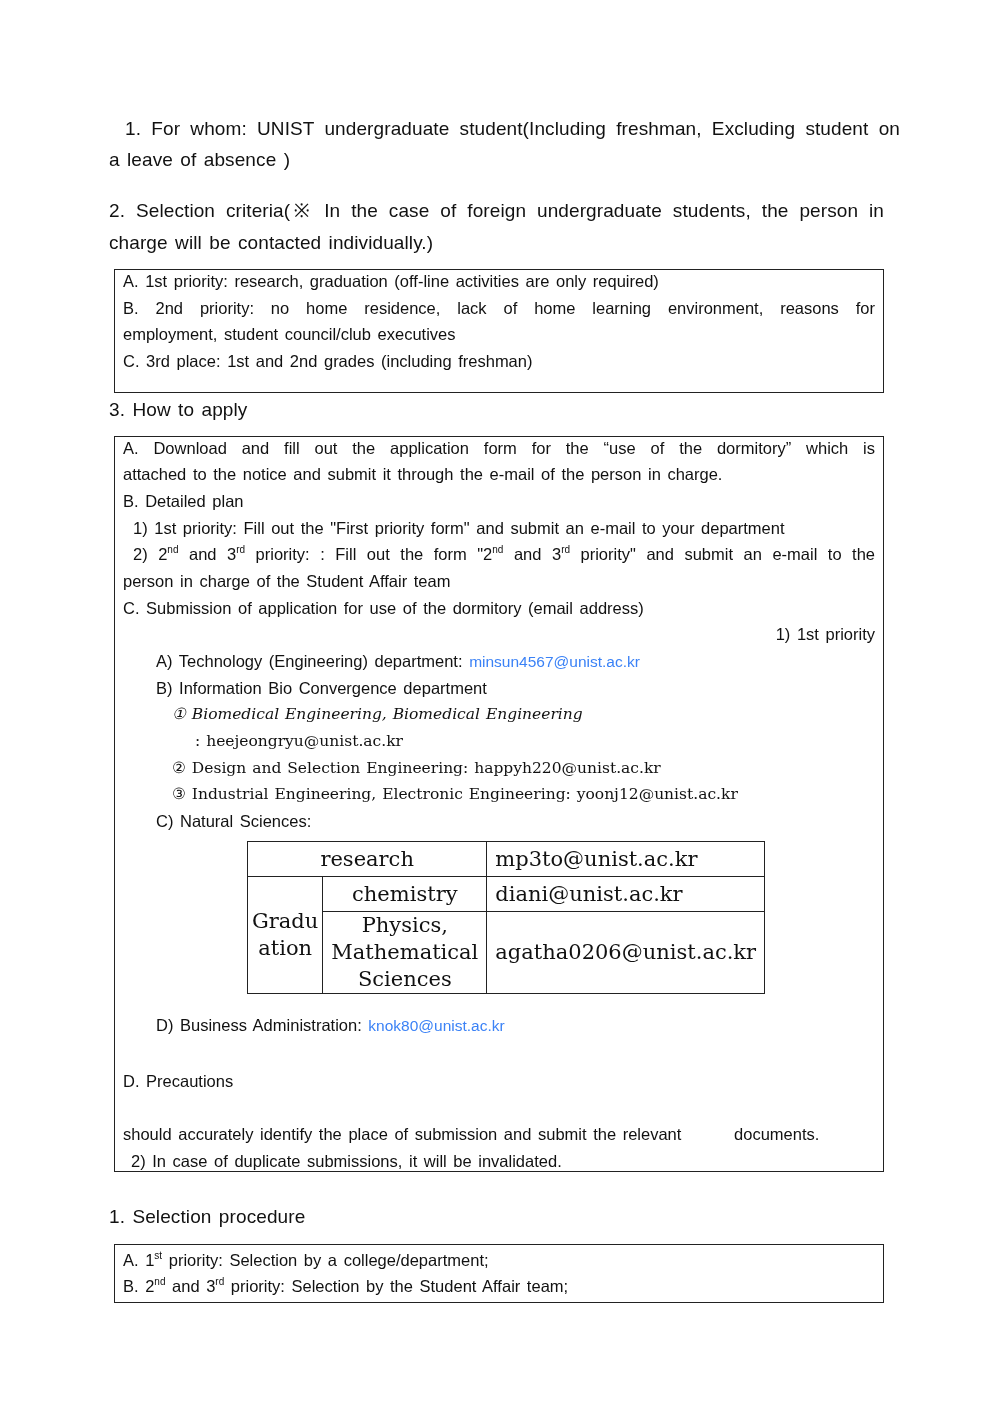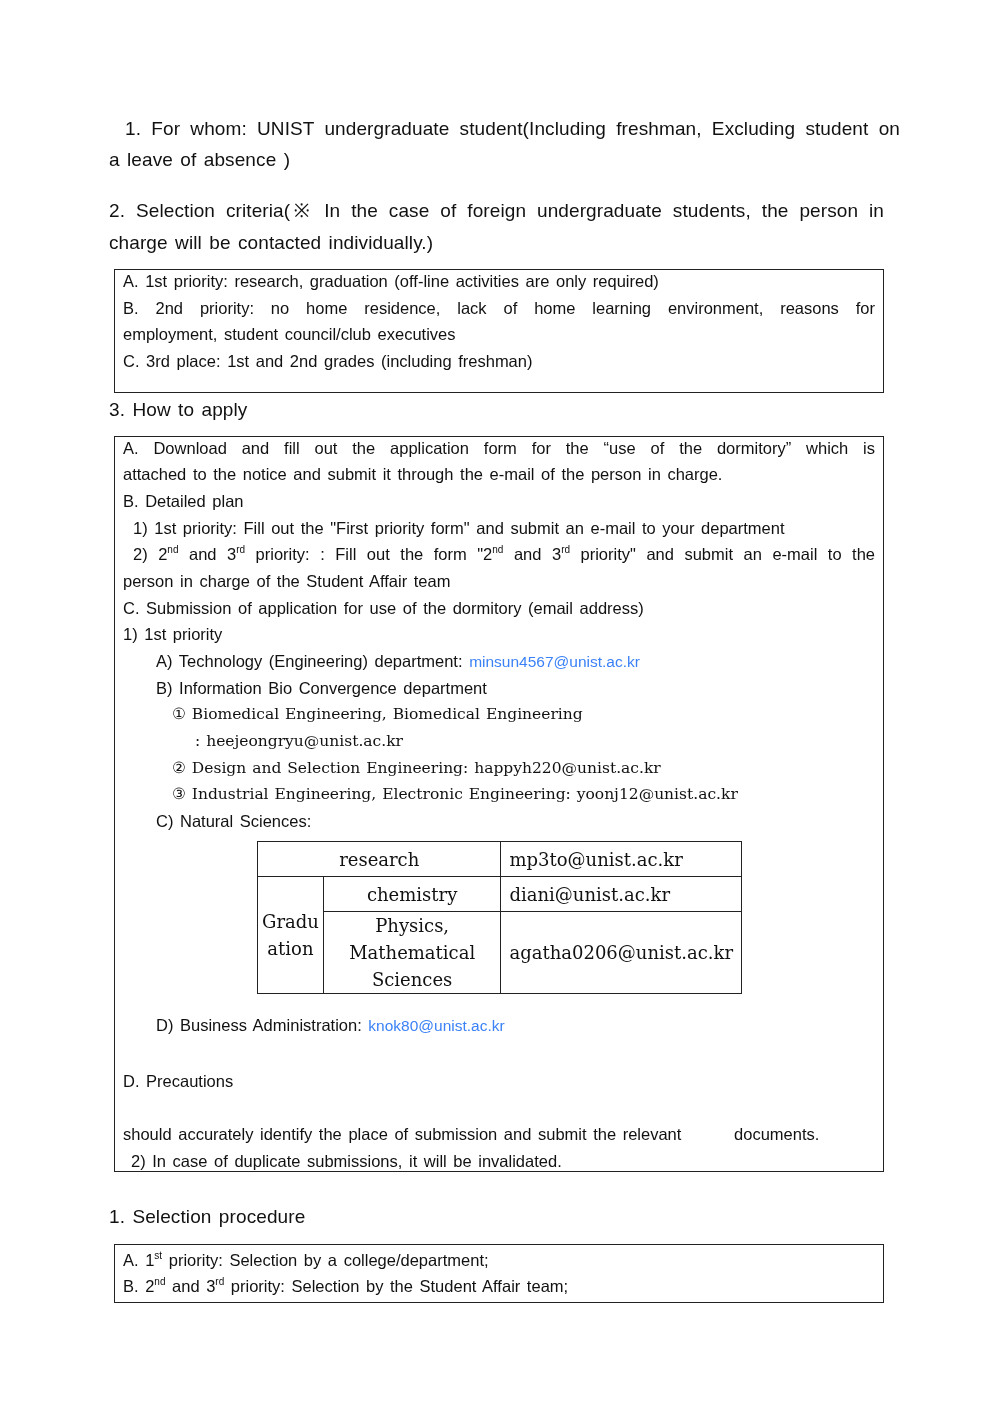--- a/index.html
+++ b/index.html
@@ -5,21 +5,21 @@
   html, body { margin:0; padding:0; background:#ffffff; }
   body { width:992px; height:1403px; position:relative; overflow:hidden;
          font-family:"Liberation Sans", sans-serif; color:#111; }
   .heading { position:absolute; left:109px; width:775px; font-size:19px; line-height:32px; text-align:justify; text-align-last:left; letter-spacing:0.1px; word-spacing:2px; }
   .box { position:absolute; left:114px; width:770px; border:1px solid #222; box-sizing:border-box; }
   .ln { position:absolute; left:8px; right:8px; font-size:16.5px; line-height:26px; white-space:nowrap; word-spacing:2px; }
   .just { white-space:normal; text-align:justify; text-align-last:justify; }
   .serif { font-family:"DejaVu Serif", serif; font-size:15.5px; word-spacing:1px; }
   .purple { color:#3b82f6; font-family:Liberation Sans, sans-serif; font-size:15.5px; }
   sup { font-size:10px; line-height:0; vertical-align:7px; }
-  table.nat { position:absolute; left:257px; top:841px; width:485px; border-collapse:collapse; font-family:"DejaVu Serif", serif; font-size:18px; }
+  table.nat { position:absolute; left:247px; top:841px; width:485px; border-collapse:collapse; font-family:"DejaVu Serif", serif; font-size:21px; }
   table.nat td { border:1px solid #222; padding:0 8px; height:34px; line-height:27px; }
   .c { text-align:center; }
 </style>
 </head>
 <body>
 
 <div class="heading just" style="top:113px;margin-left:16px;">1. For whom: UNIST undergraduate student(Including freshman, Excluding student on</div>
 <div class="heading" style="top:144px;">a leave of absence )</div>
 
 <div class="heading just" style="top:195px;">2. Selection criteria(※ In the case of foreign undergraduate students, the person in</div>
@@ -35,24 +35,24 @@
 <div class="heading" style="top:394px;">3. How to apply</div>
 
 <div class="box" style="top:436px; height:736px;">
   <div class="ln just" style="top:-2px;">A. Download and fill out the application form for the “use of the dormitory” which is</div>
   <div class="ln" style="top:24px;">attached to the notice and submit it through the e-mail of the person in charge.</div>
   <div class="ln" style="top:51px;">B. Detailed plan</div>
   <div class="ln" style="top:78px; left:18px;">1) 1st priority: Fill out the "First priority form" and submit an e-mail to your department</div>
   <div class="ln just" style="top:104px; left:18px;"><span>2) 2</span><sup>nd</sup><span> and 3</span><sup>rd</sup><span> priority: : Fill out the form "2</span><sup>nd</sup><span> and 3</span><sup>rd</sup><span> priority" and submit an e-mail to the</span></div>
   <div class="ln" style="top:131px;">person in charge of the Student Affair team</div>
   <div class="ln" style="top:158px;">C. Submission of application for use of the dormitory (email address)</div>
-  <div class="ln" style="top:184px; left:8px;">1) 1st priority</div>
+  <div class="ln" style="top:184px; left:24px;text-align:right;">1) 1st priority</div>
   <div class="ln" style="top:211px; left:41px;"><span>A) Technology (Engineering) department: </span><span class="purple">minsun4567@unist.ac.kr</span></div>
   <div class="ln" style="top:238px; left:41px;">B) Information Bio Convergence department</div>
-  <div class="ln serif" style="top:264px; left:57px;">① Biomedical Engineering, Biomedical Engineering</div>
+  <div class="ln serif" style="top:264px; left:57px;font-style:italic;">① Biomedical Engineering, Biomedical Engineering</div>
   <div class="ln serif" style="top:291px; left:80px;">: heejeongryu@unist.ac.kr</div>
   <div class="ln serif" style="top:318px; left:57px;">②  Design and Selection Engineering: happyh220@unist.ac.kr</div>
   <div class="ln serif" style="top:344px; left:57px;">③ Industrial Engineering, Electronic Engineering: yoonj12@unist.ac.kr</div>
   <div class="ln" style="top:371px; left:41px;">C) Natural Sciences:</div>
 
   <div class="ln" style="top:575px; left:41px;"><span>D) Business Administration: </span><span class="purple">knok80@unist.ac.kr</span></div>
   <div class="ln" style="top:631px;">D. Precautions</div>
   <div class="ln" style="top:684px; white-space:pre;">should accurately identify the place of submission and submit the relevant        documents.</div>
   <div class="ln" style="top:711px; left:16px;">2) In case of duplicate submissions, it will be invalidated.</div>
 </div>

